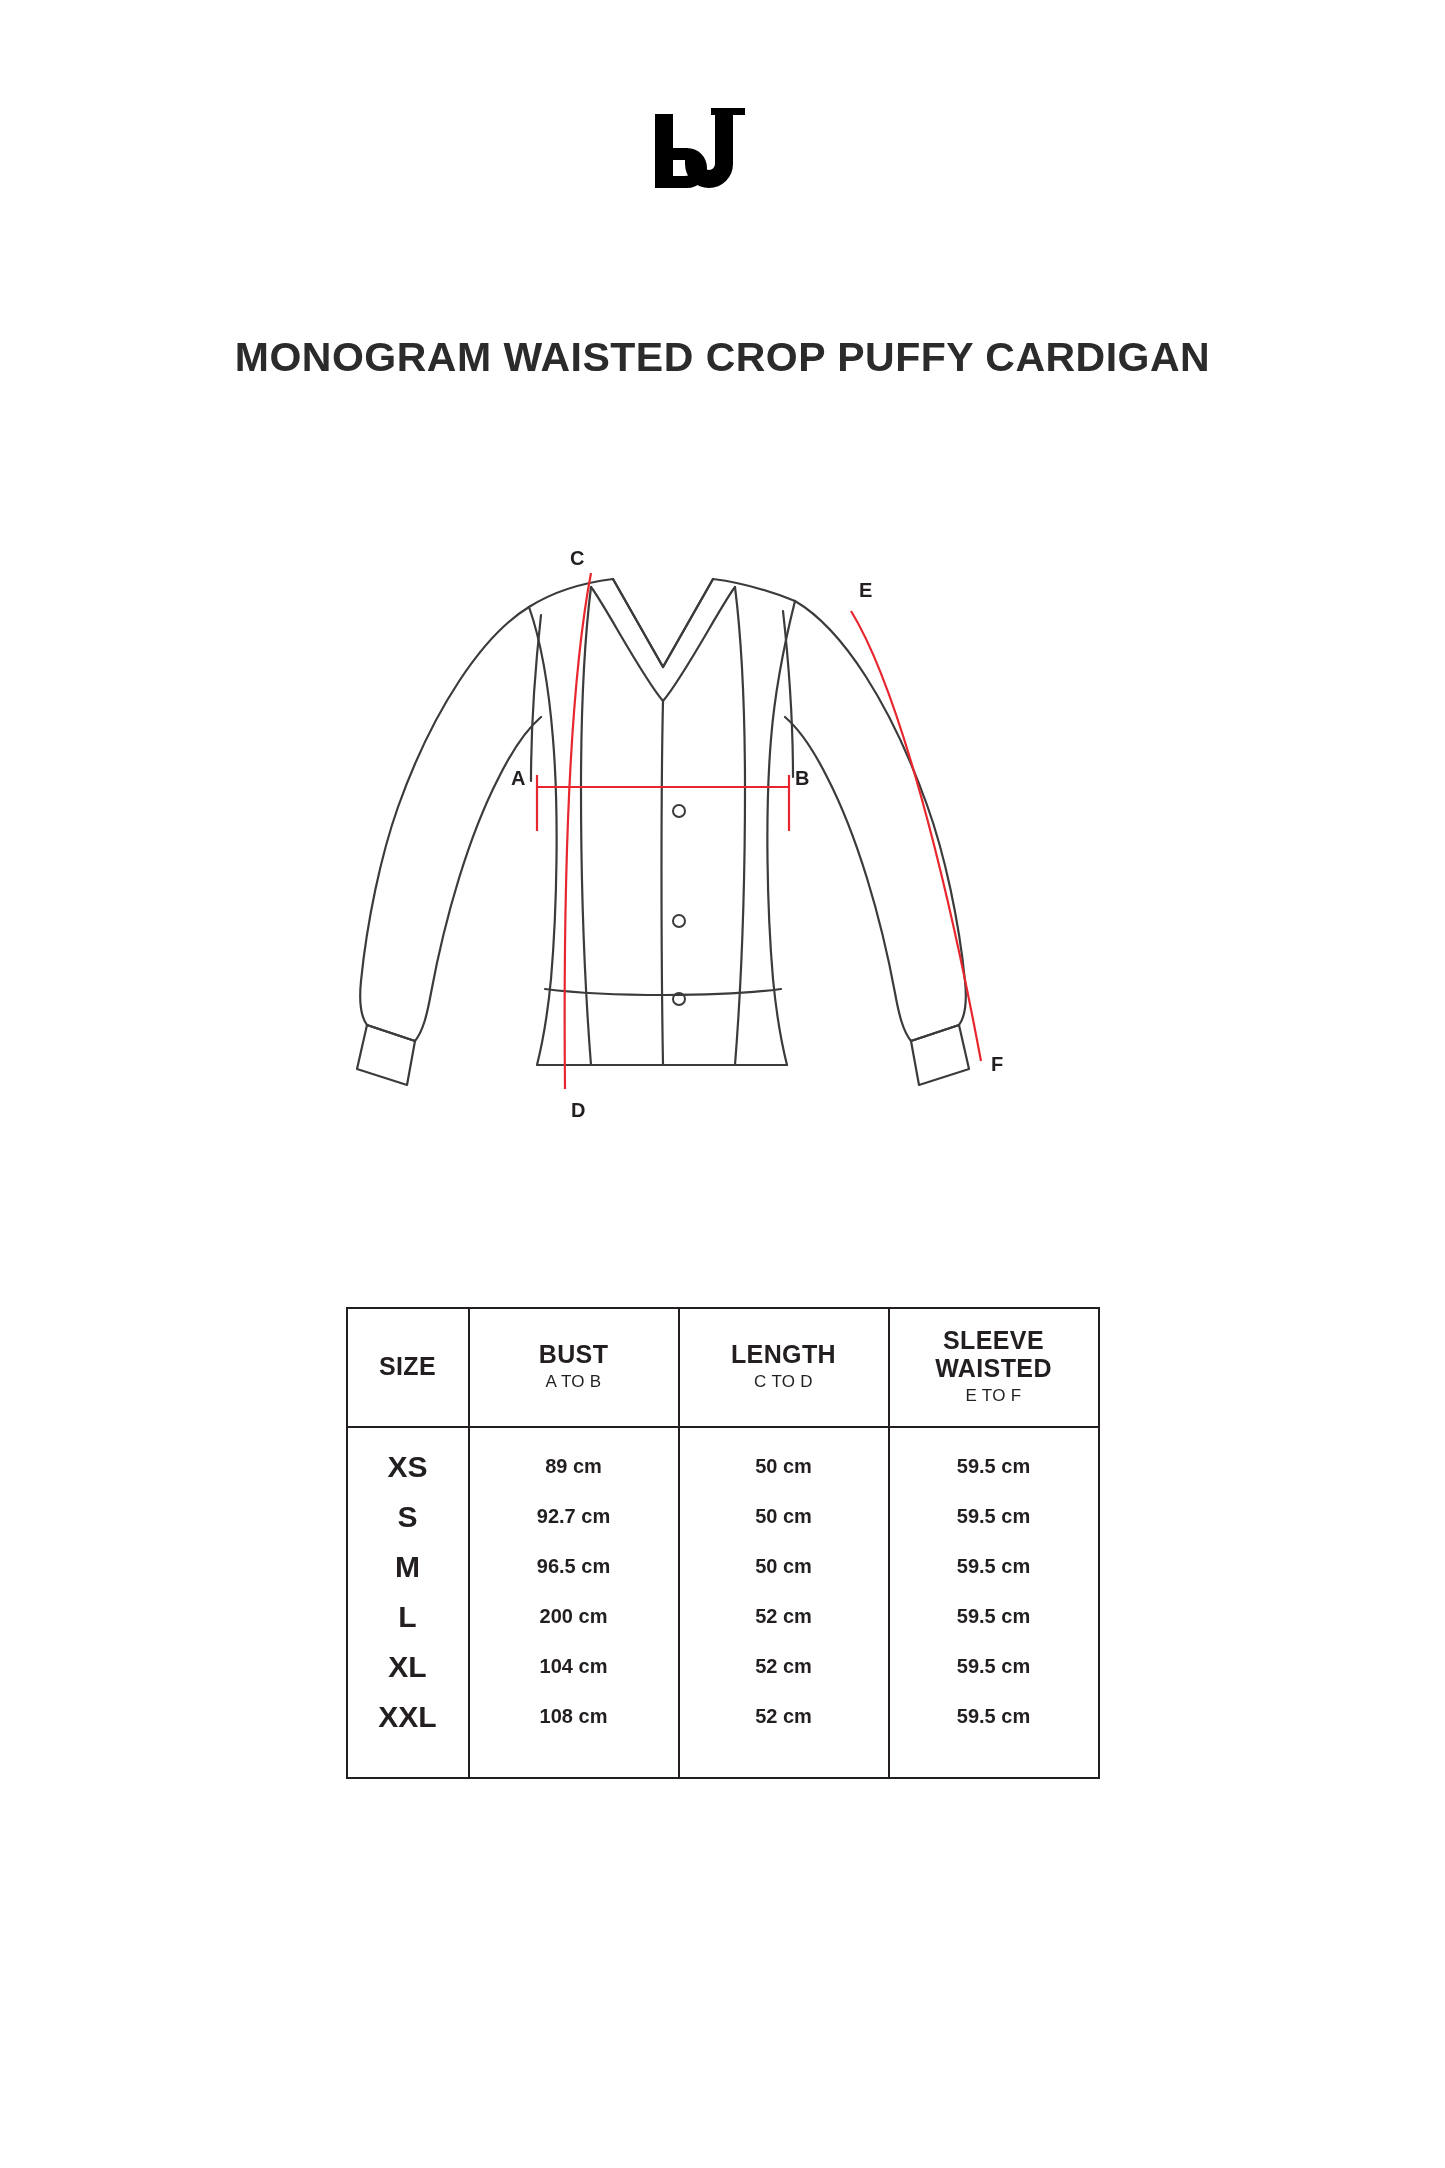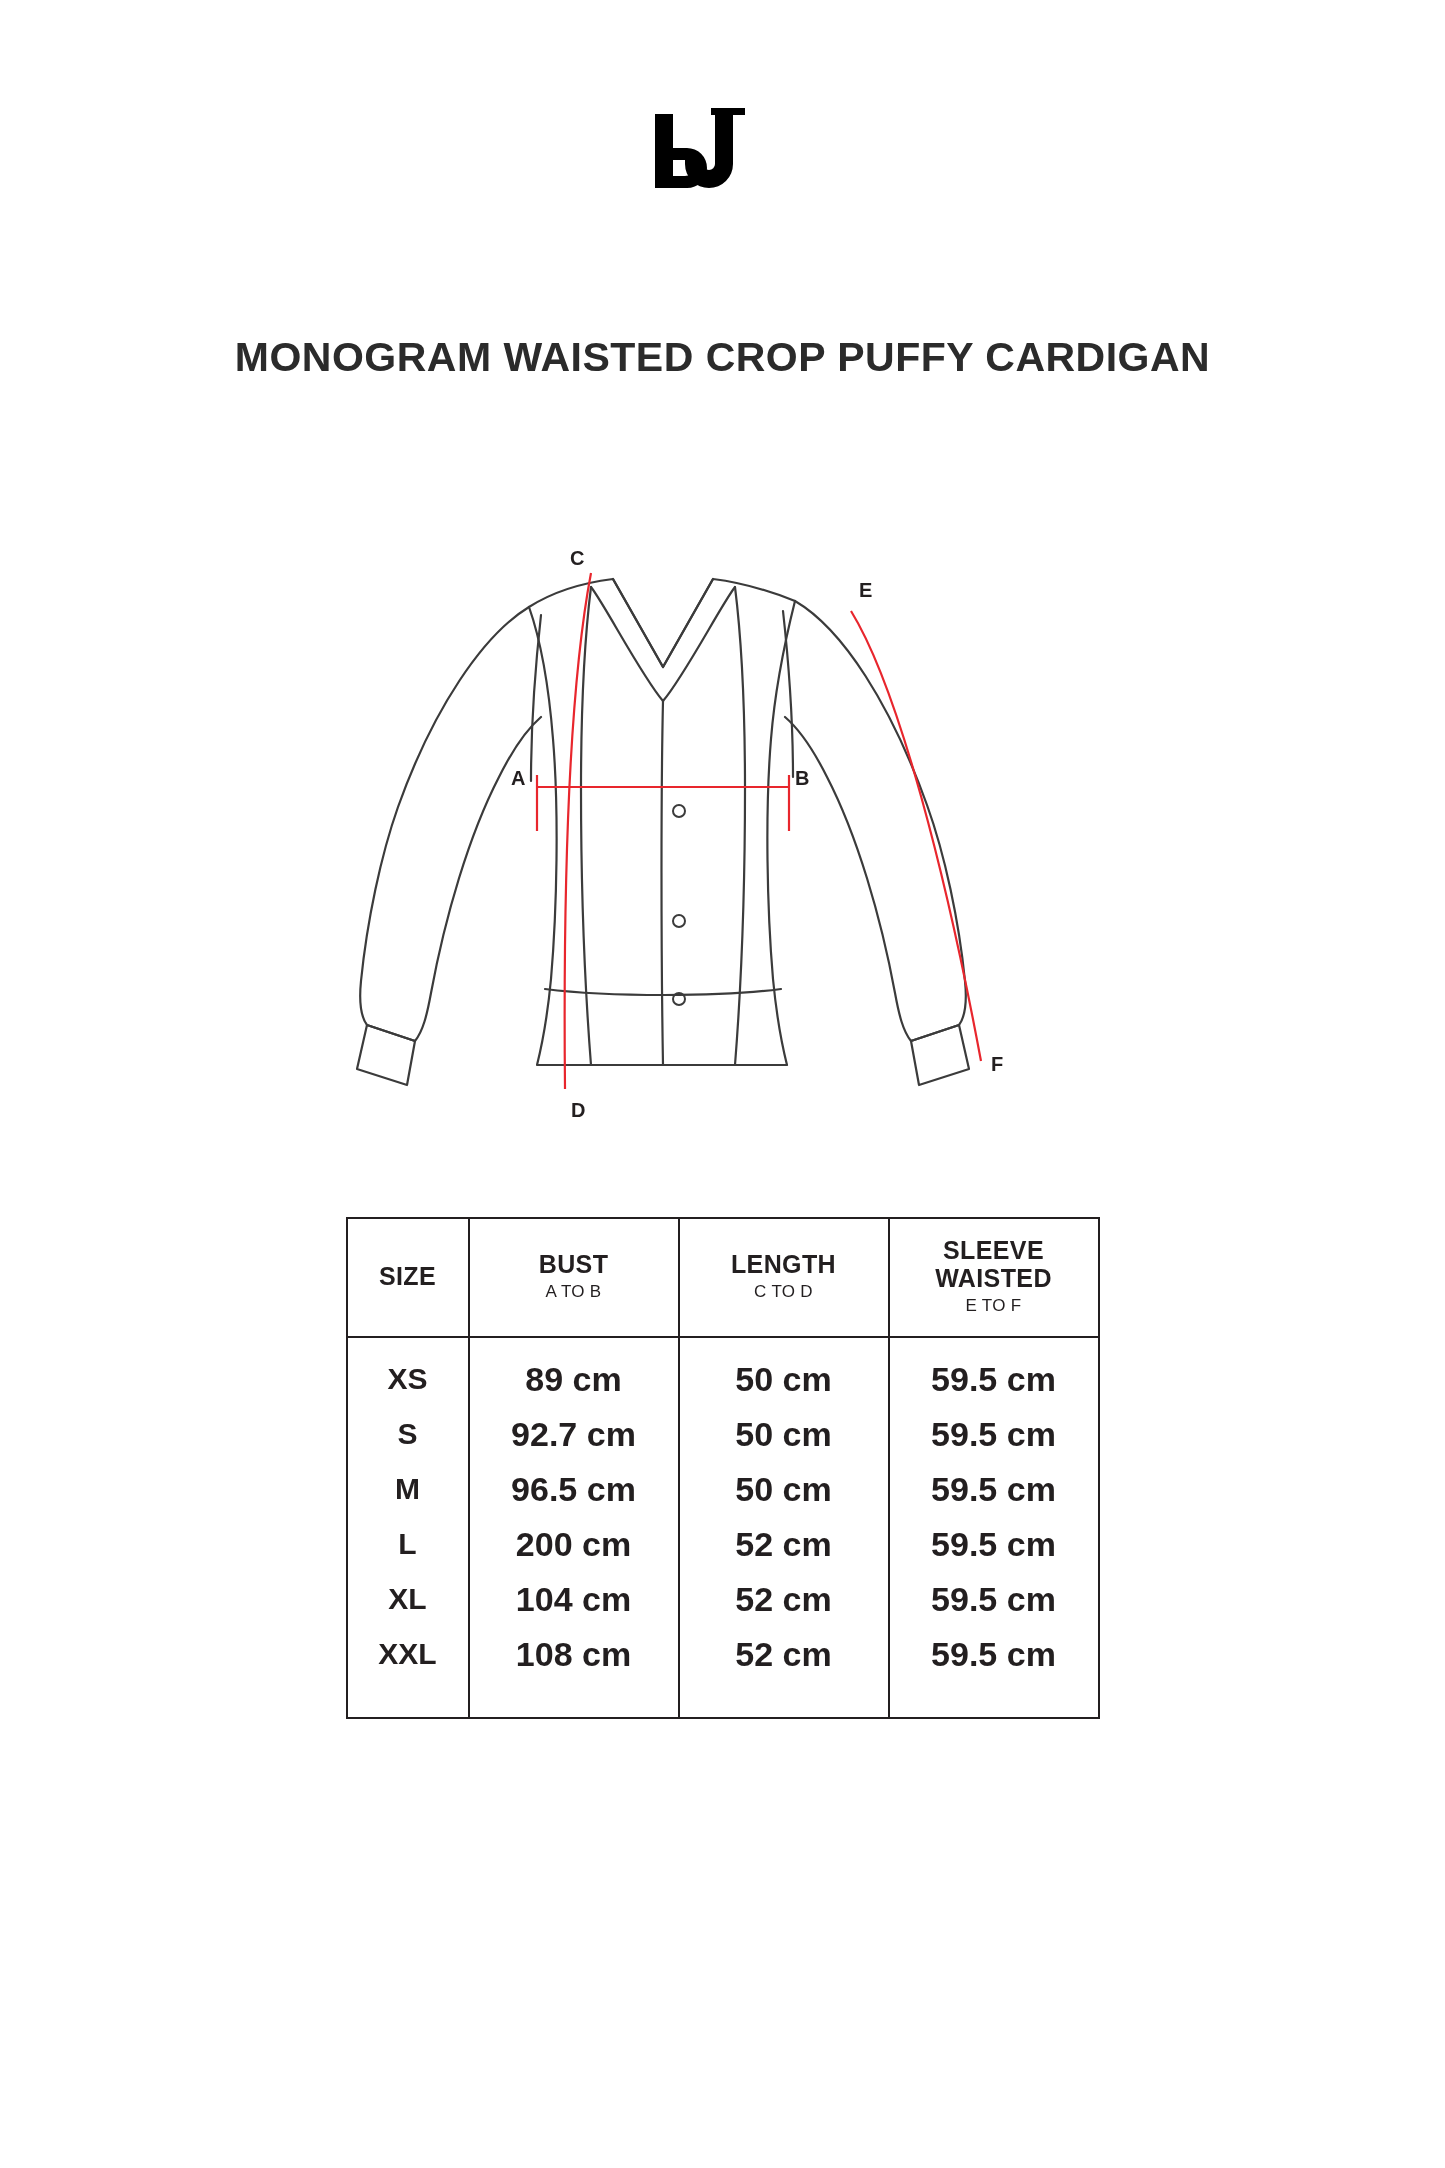--- a/index.html
+++ b/index.html
@@ -46,20 +46,21 @@
     margin-top: 120px;
     width: 1445px;
     display: flex;
     justify-content: center;
   }
   .drawing {
     display: block;
   }
   
   .table-wrap {
+    margin-top: 90px;
     width: 1445px;
     display: flex;
     justify-content: center;
   }
   table.size-table {
     border-collapse: collapse;
     width: 752px;
     table-layout: fixed;
   }
   table.size-table th,
@@ -88,21 +89,21 @@
     border-right: 2px solid #231f20;
     border-top: none;
     border-bottom: none;
     padding: 8px 4px;
     font-size: 25px;
     font-weight: bold;
   }
   table.size-table tbody tr:first-child td { padding-top: 22px; }
   table.size-table tbody tr:last-child td { padding-bottom: 20px; }
   table.size-table tbody td.size-cell { font-size: 30px; }
-  table.size-table tbody td.val-cell { font-size: 34px; }
+  table.size-table tbody td.val-cell { font-size: 20px; }
   .col-size { width: 122px; }
   .col-bust { width: 210px; }
   .col-length { width: 210px; }
   .col-sleeve { width: 210px; }
   .tbody-bottom td {
     border-bottom: 2px solid #231f20 !important;
     height: 36px;
     padding: 0 !important;
   }
 </style>

